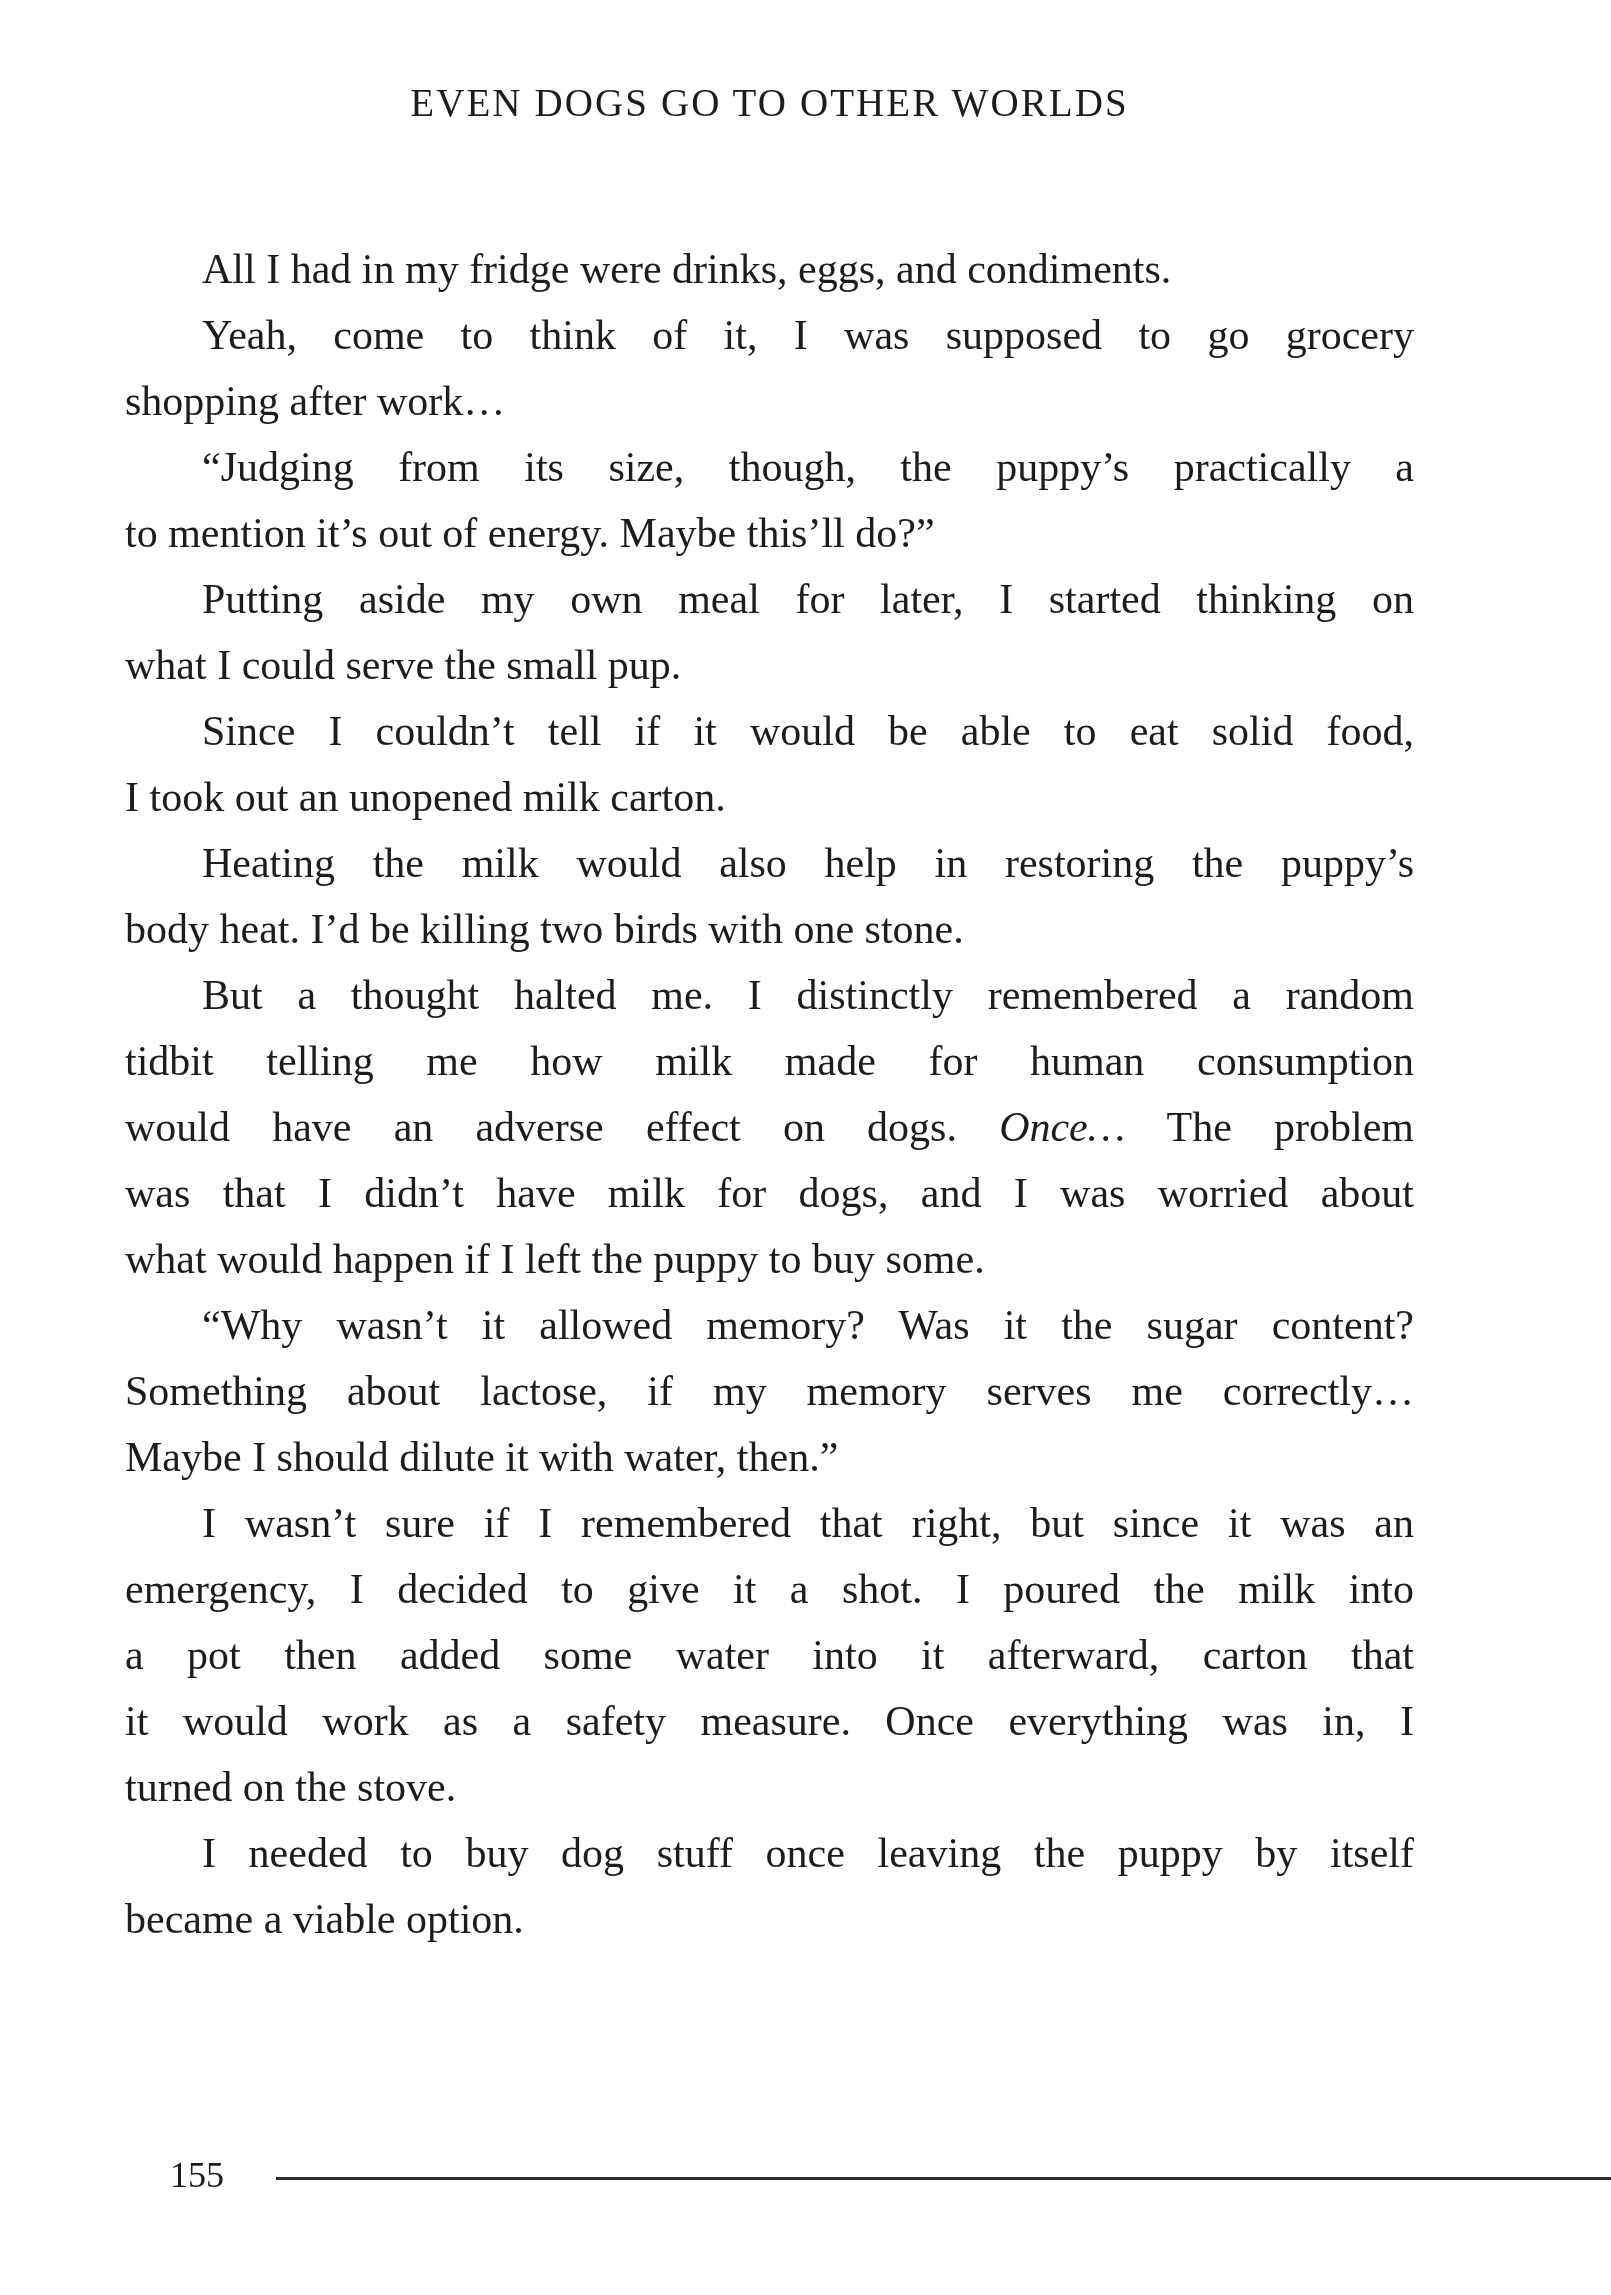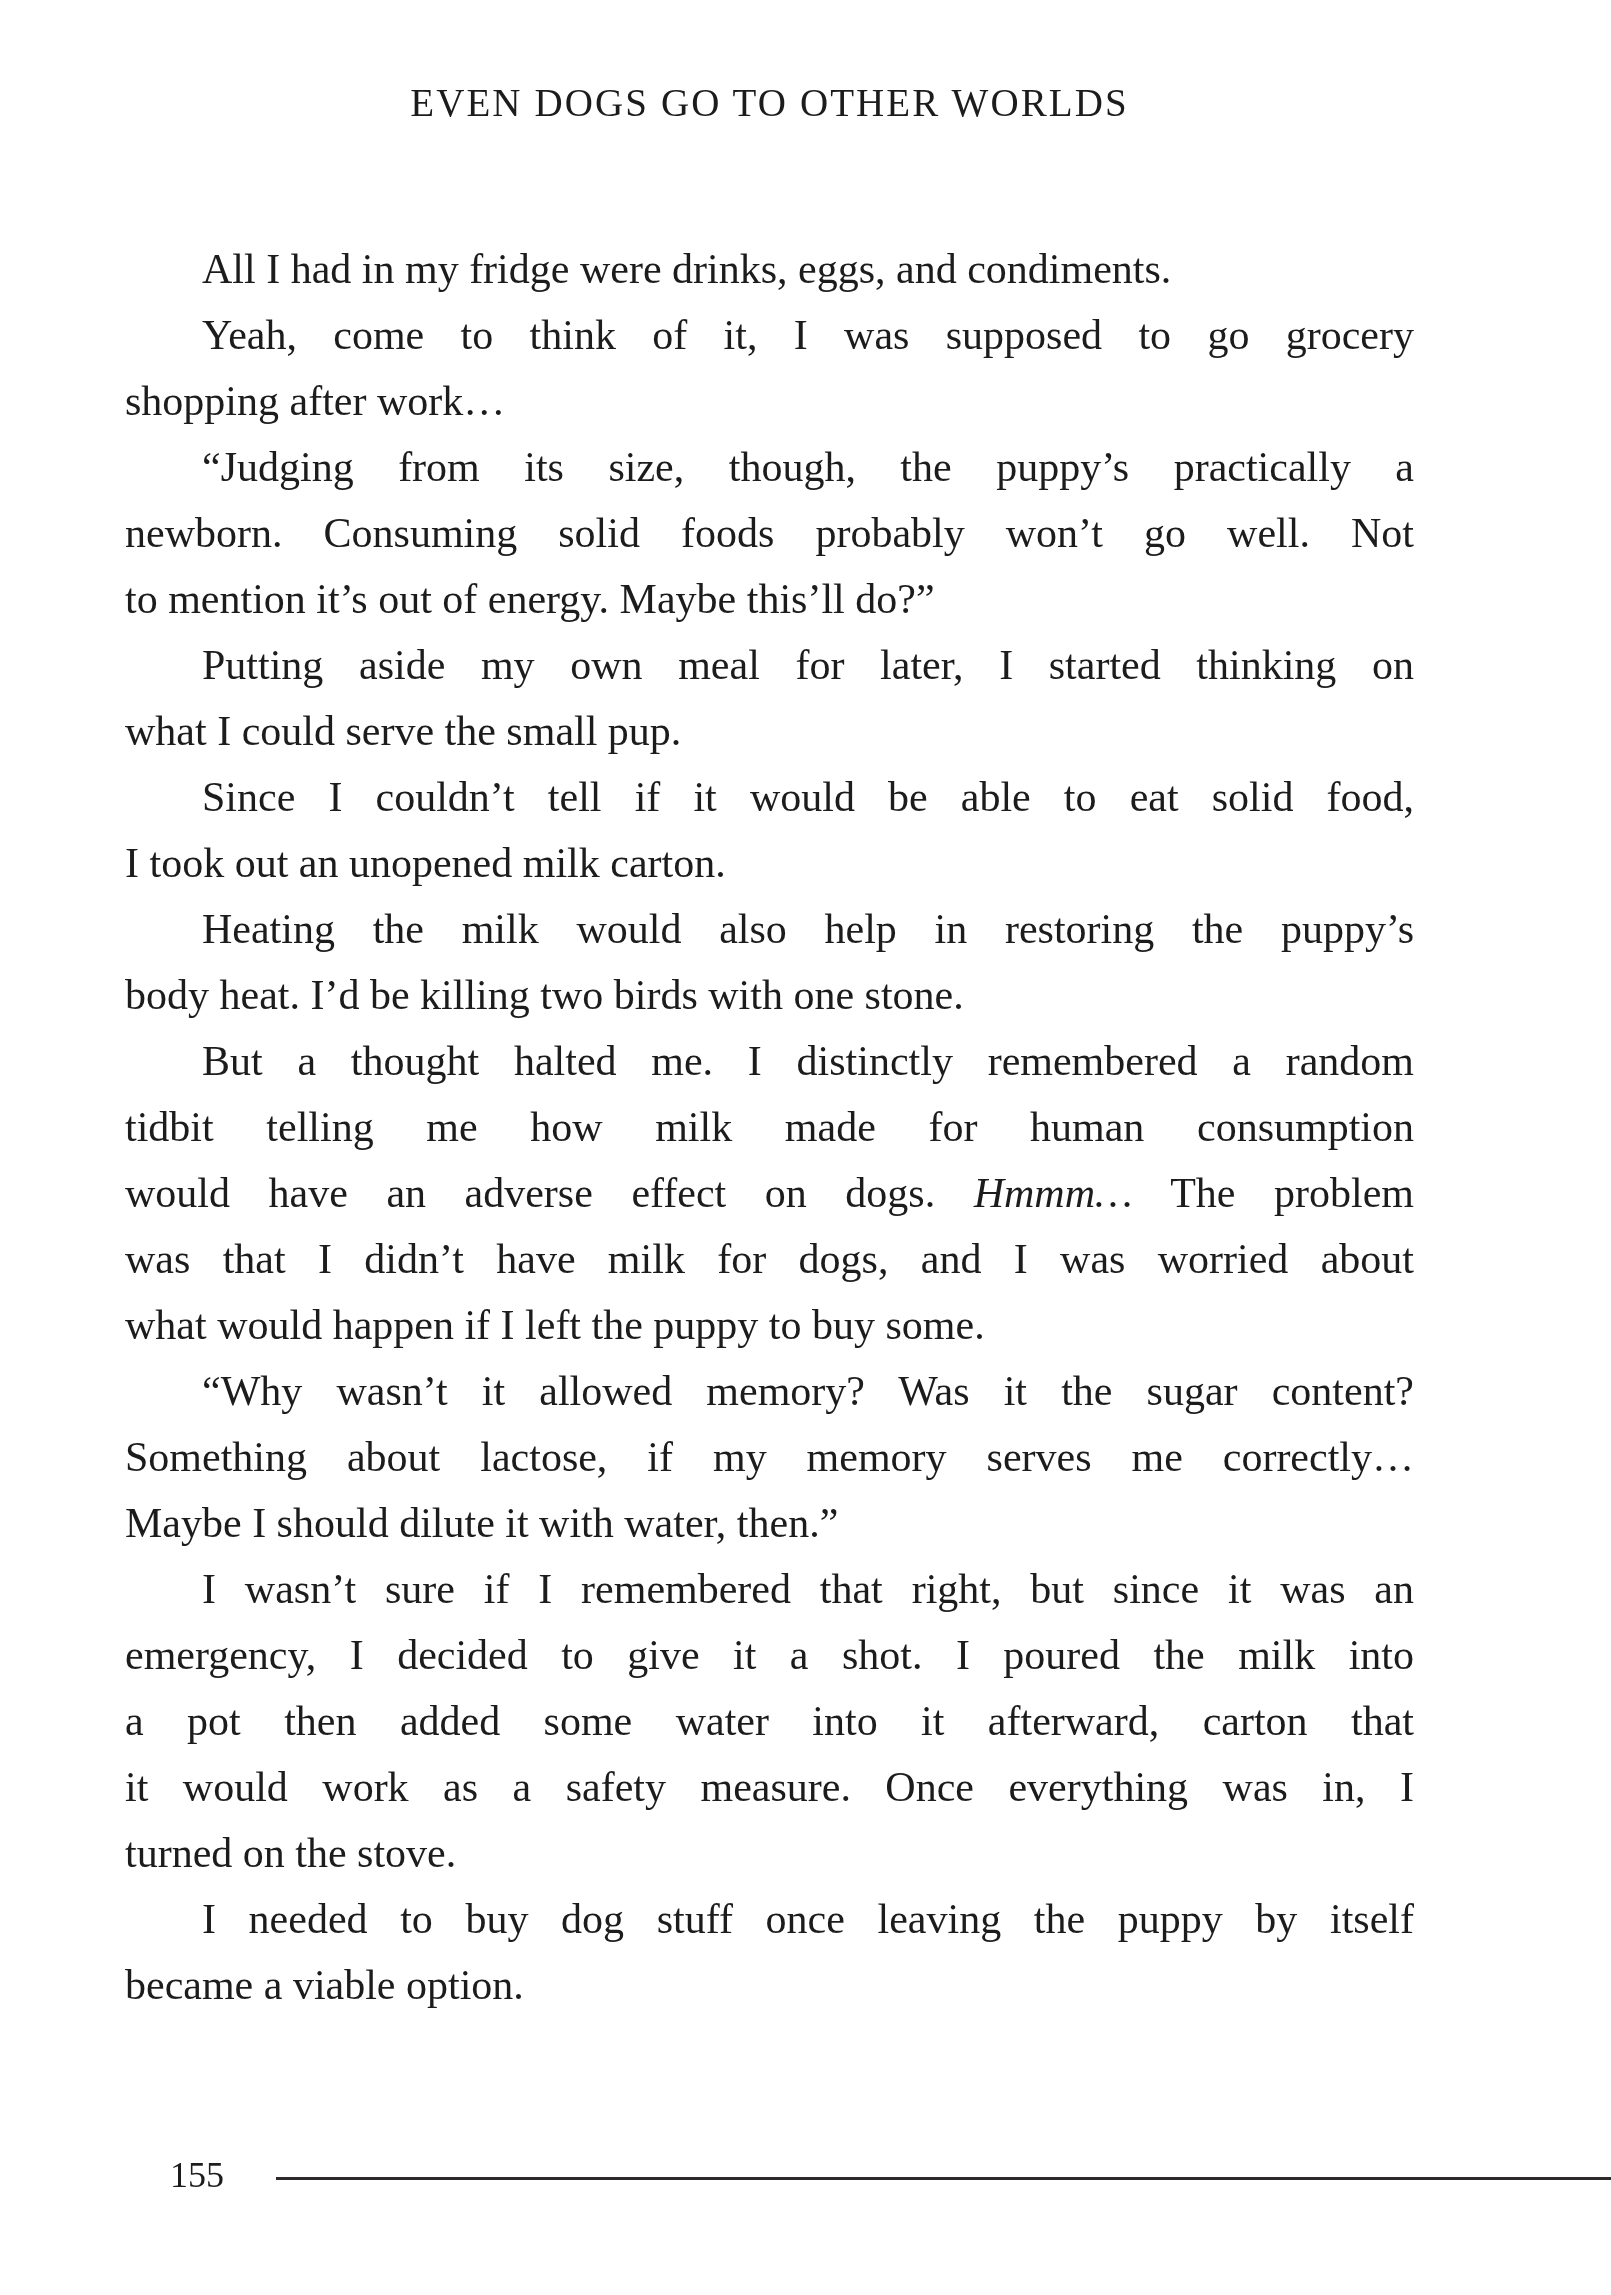--- a/index.html
+++ b/index.html
@@ -61,31 +61,30 @@
 <div class="page" style="--bg: #ffffff; --ink: #1c1c1c; --rule: #2e2a2b;">
   <div class="chapter-header">
     <span>EVEN DOGS GO TO OTHER WORLDS</span>
   </div>
 
   <div class="body-text">
       <div class="line first last">All I had in my fridge were drinks, eggs, and condiments.</div>
       <div class="line first">Yeah, come to think of it, I was supposed to go grocery</div>
       <div class="line last">shopping after work…</div>
       <div class="line first">“Judging from its size, though, the puppy’s practically a</div>
-      <div class="line">newborn. Consuming solid foods probably won’t go well. Not</div>
       <div class="line last">to mention it’s out of energy. Maybe this’ll do?”</div>
       <div class="line first">Putting aside my own meal for later, I started thinking on</div>
       <div class="line last">what I could serve the small pup.</div>
       <div class="line first">Since I couldn’t tell if it would be able to eat solid food,</div>
       <div class="line last">I took out an unopened milk carton.</div>
       <div class="line first">Heating the milk would also help in restoring the puppy’s</div>
       <div class="line last">body heat. I’d be killing two birds with one stone.</div>
       <div class="line first">But a thought halted me. I distinctly remembered a random</div>
       <div class="line">tidbit telling me how milk made for human consumption</div>
-      <div class="line">would have an adverse effect on dogs. <em>Hmmm…</em> The problem</div>
+      <div class="line">would have an adverse effect on dogs. <em>Once…</em> The problem</div>
       <div class="line">was that I didn’t have milk for dogs, and I was worried about</div>
       <div class="line last">what would happen if I left the puppy to buy some.</div>
       <div class="line first">“Why wasn’t it allowed memory? Was it the sugar content?</div>
       <div class="line">Something about lactose, if my memory serves me correctly…</div>
       <div class="line last">Maybe I should dilute it with water, then.”</div>
       <div class="line first">I wasn’t sure if I remembered that right, but since it was an</div>
       <div class="line">emergency, I decided to give it a shot. I poured the milk into</div>
       <div class="line">a pot then added some water into it afterward, carton that</div>
       <div class="line">it would work as a safety measure. Once everything was in, I</div>
       <div class="line last">turned on the stove.</div>

